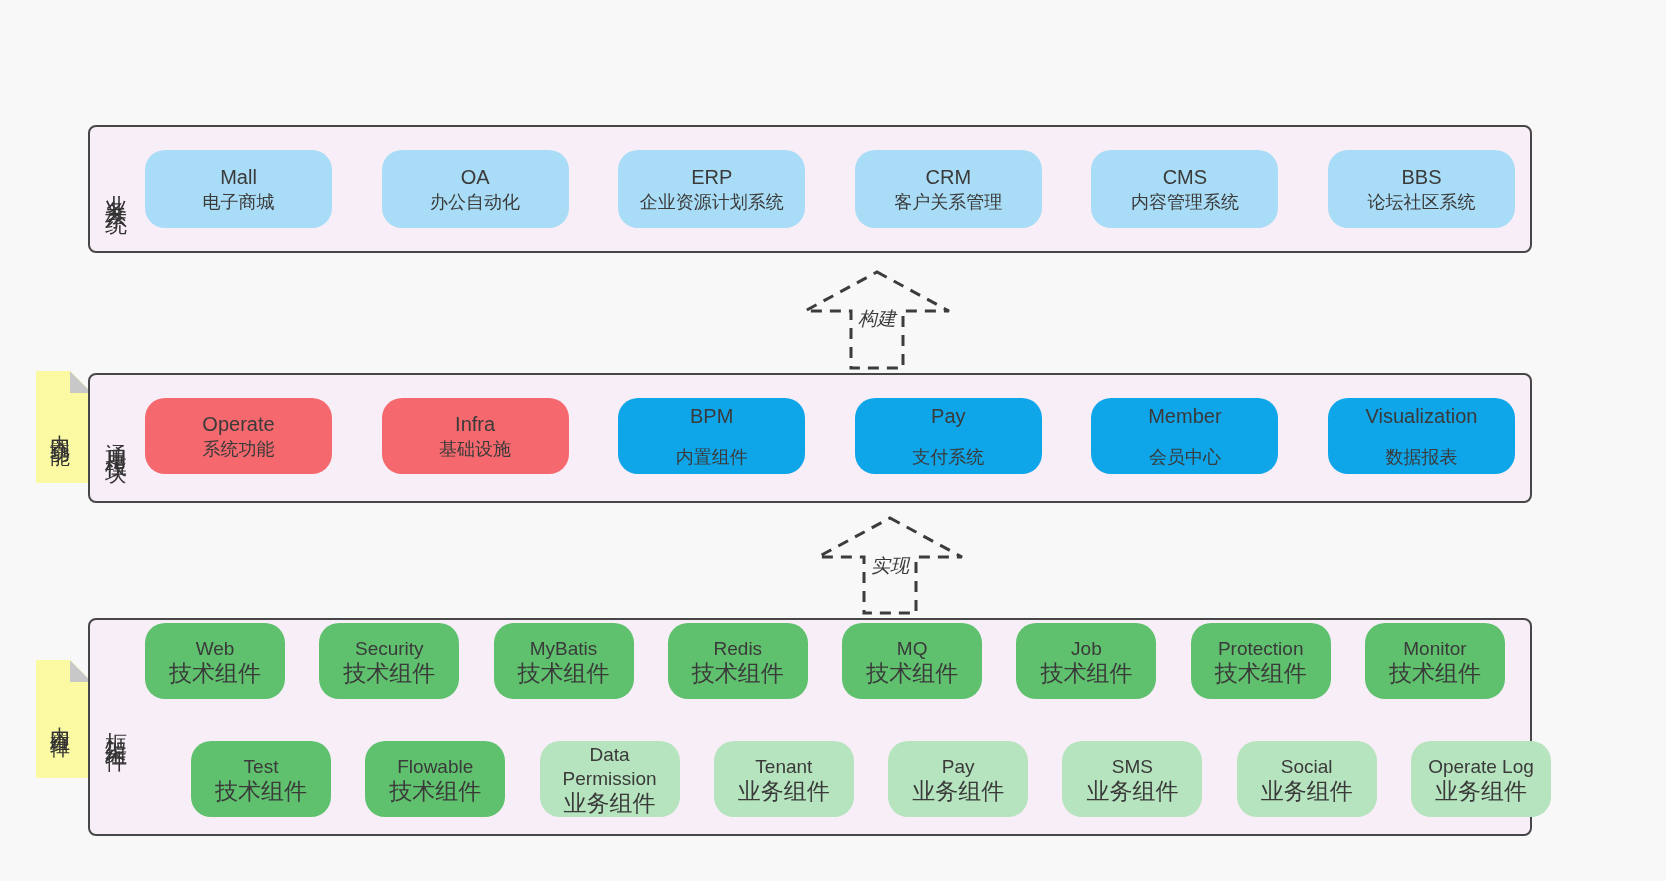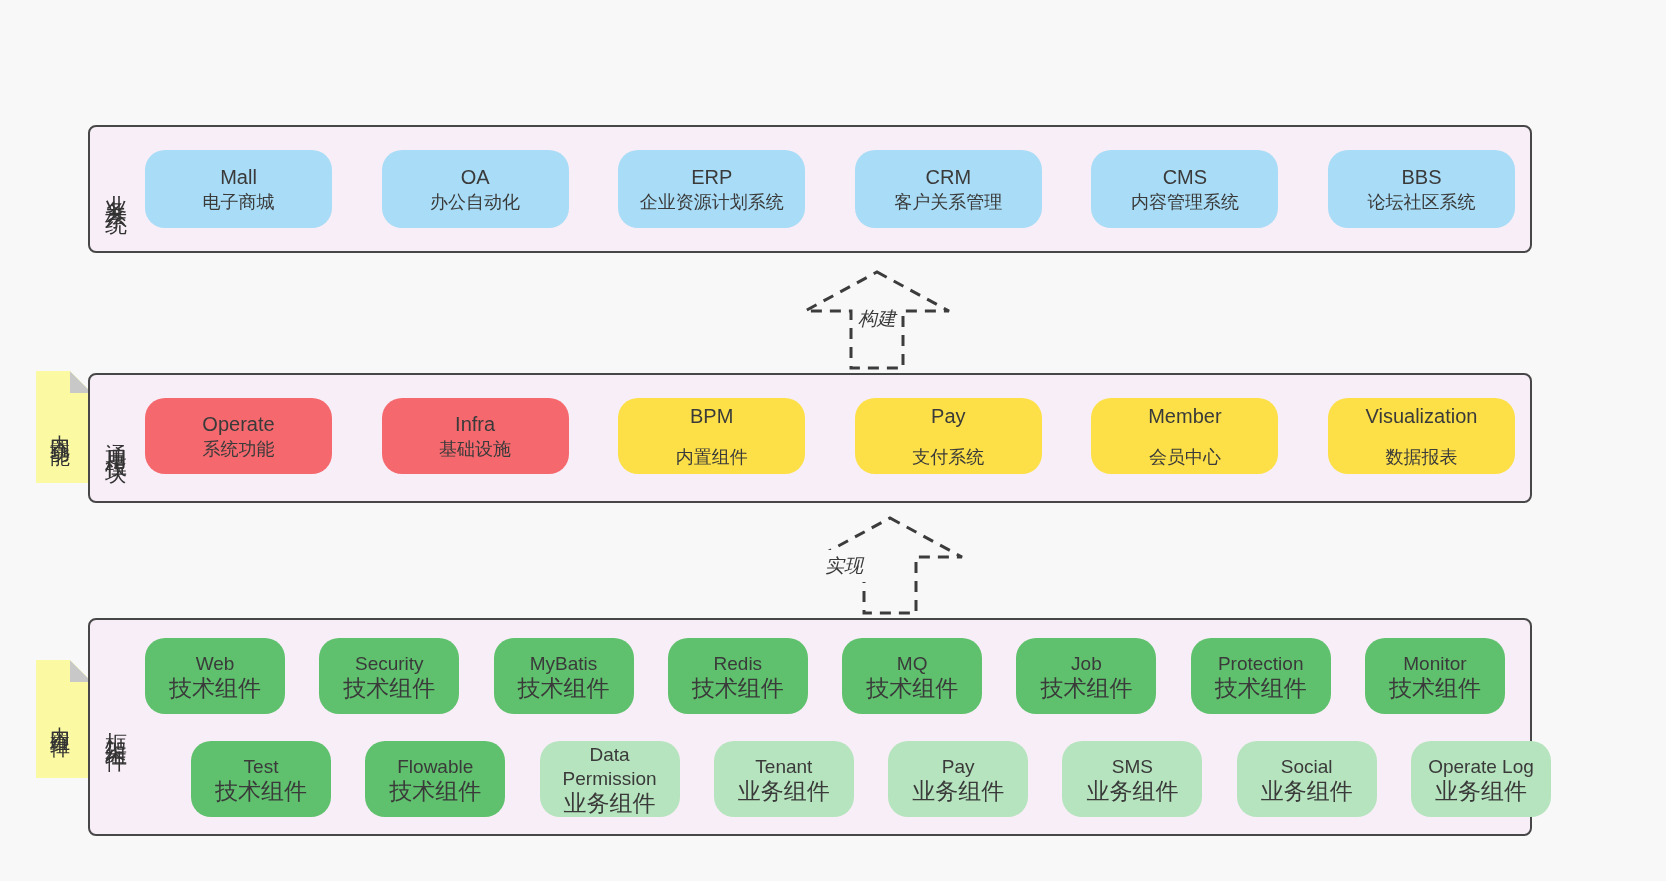--- a/index.html
+++ b/index.html
@@ -40,21 +40,21 @@
   
   .row {
     position: absolute;
     left: 55px;
     display: flex;
     justify-content: space-between;
   }
   .row-business  { top: 23px; width: 1370px; height: 78px; }
   .row-modules   { top: 23px; width: 1370px; height: 76px; }
   .row-comp      { width: 1360px; height: 76px; }
-  .row-comp-1    { top: 18px; }
+  .row-comp-1    { top: 3px; }
   .row-comp-2    { top: 121px; padding-left: 46px; }
 
   .box {
     border-radius: 20px;
     display: flex;
     flex-direction: column;
     align-items: center;
     justify-content: center;
     text-align: center;
     box-sizing: border-box;
@@ -63,21 +63,21 @@
   .row-business .box, .row-modules .box { width: 187px; }
   .row-comp .box { width: 140px; }
 
   .box-name { font-size: 20px; line-height: 26px; color: #3a3a3a; }
   .box-desc { font-size: 18px; line-height: 25px; color: #3a3a3a; }
   .row-comp .box-name { font-size: 19px; line-height: 24px; }
   .row-comp .box-desc { font-size: 23px; line-height: 24px; }
 
   .blue  { background: #a9dcf6; }
   .red   { background: #f5696e; }
-  .pink  { background: #fde047; gap: 16px; }
+  .pink  { background: #0ea5e9; gap: 16px; }
   .green { background: #5fc16d; }
   .lightgreen { background: #b6e4be; }
 
   
   .tab {
     position: absolute;
     left: 36px; width: 56px;
     background: #fbf9a2;
     clip-path: polygon(0 0, calc(100% - 22px) 0, 100% 22px, 100% 100%, 0 100%);
     z-index: 0;
@@ -117,21 +117,21 @@
     transform: translate(-50%, -50%);
     background: #f8f8f8;
     font-size: 19px;
     color: #3a3a3a;
     padding: 3px 5px;
     z-index: 3;
     white-space: nowrap;
     font-style: italic;
   }
   .label-build     { left: 877px; top: 319px; }
-  .label-implement { left: 844px; top: 566px; }
+  .label-implement { left: 890px; top: 566px; }
 </style>
 </head>
 <body>
 
 <div class="stage">
 
   <svg class="arrow-svg">
     <polygon points="877,272 949,311 903,311 903,368 851,368 851,311 805,311" fill="none" stroke="#3c3c3c" stroke-width="3" stroke-dasharray="11 8"></polygon>
     <polygon points="890,518 962,557 916,557 916,613 864,613 864,557 818,557" fill="none" stroke="#3c3c3c" stroke-width="3" stroke-dasharray="11 8"></polygon>
   </svg>

